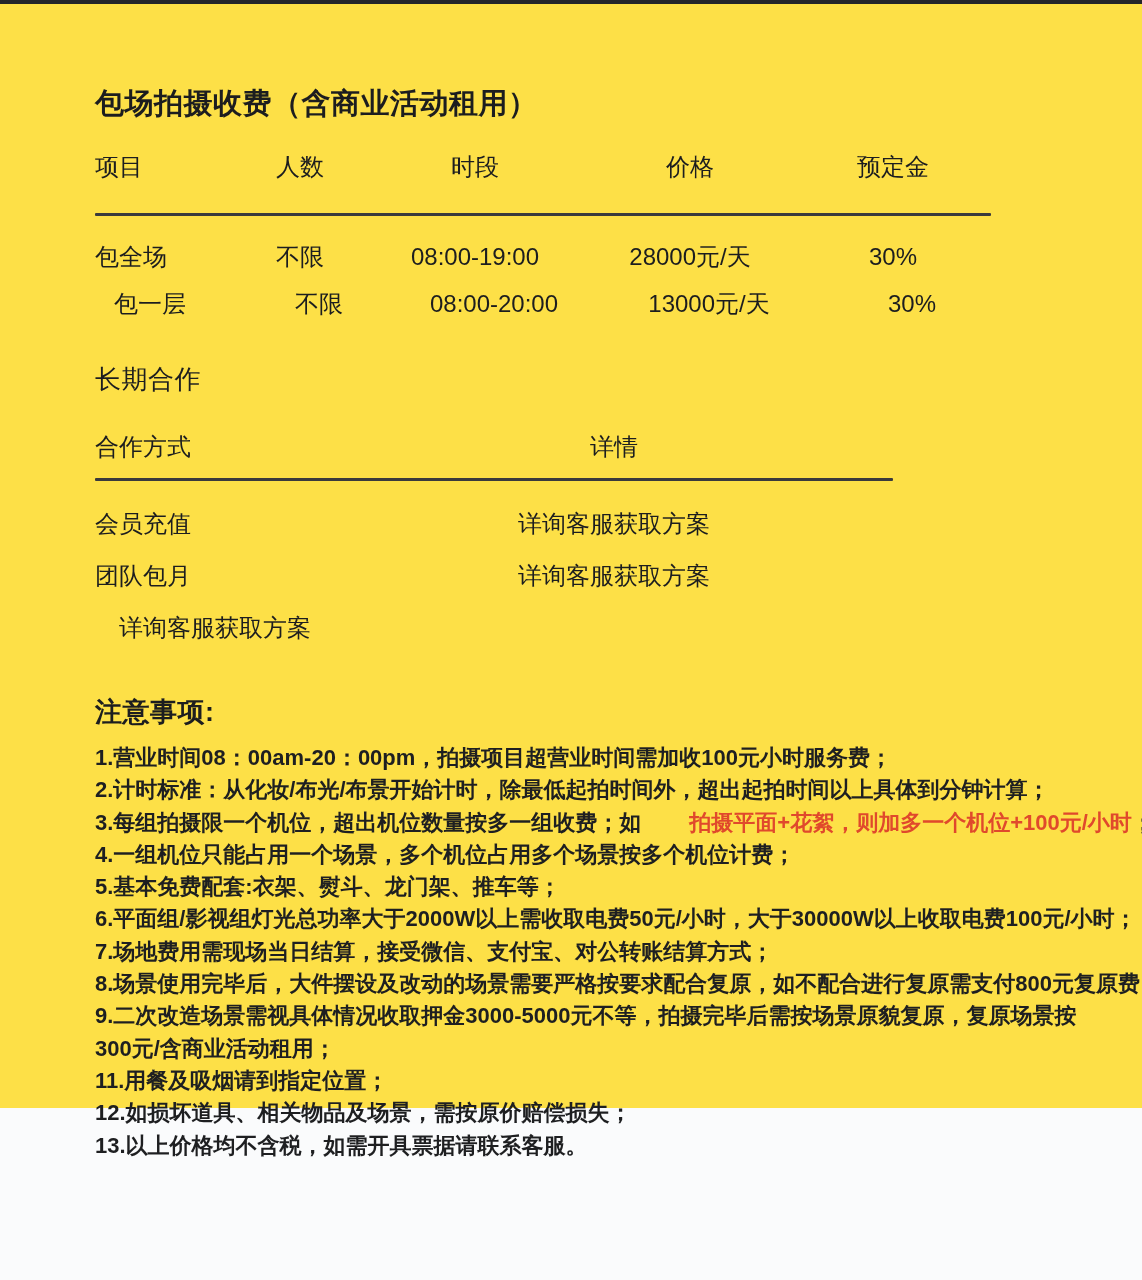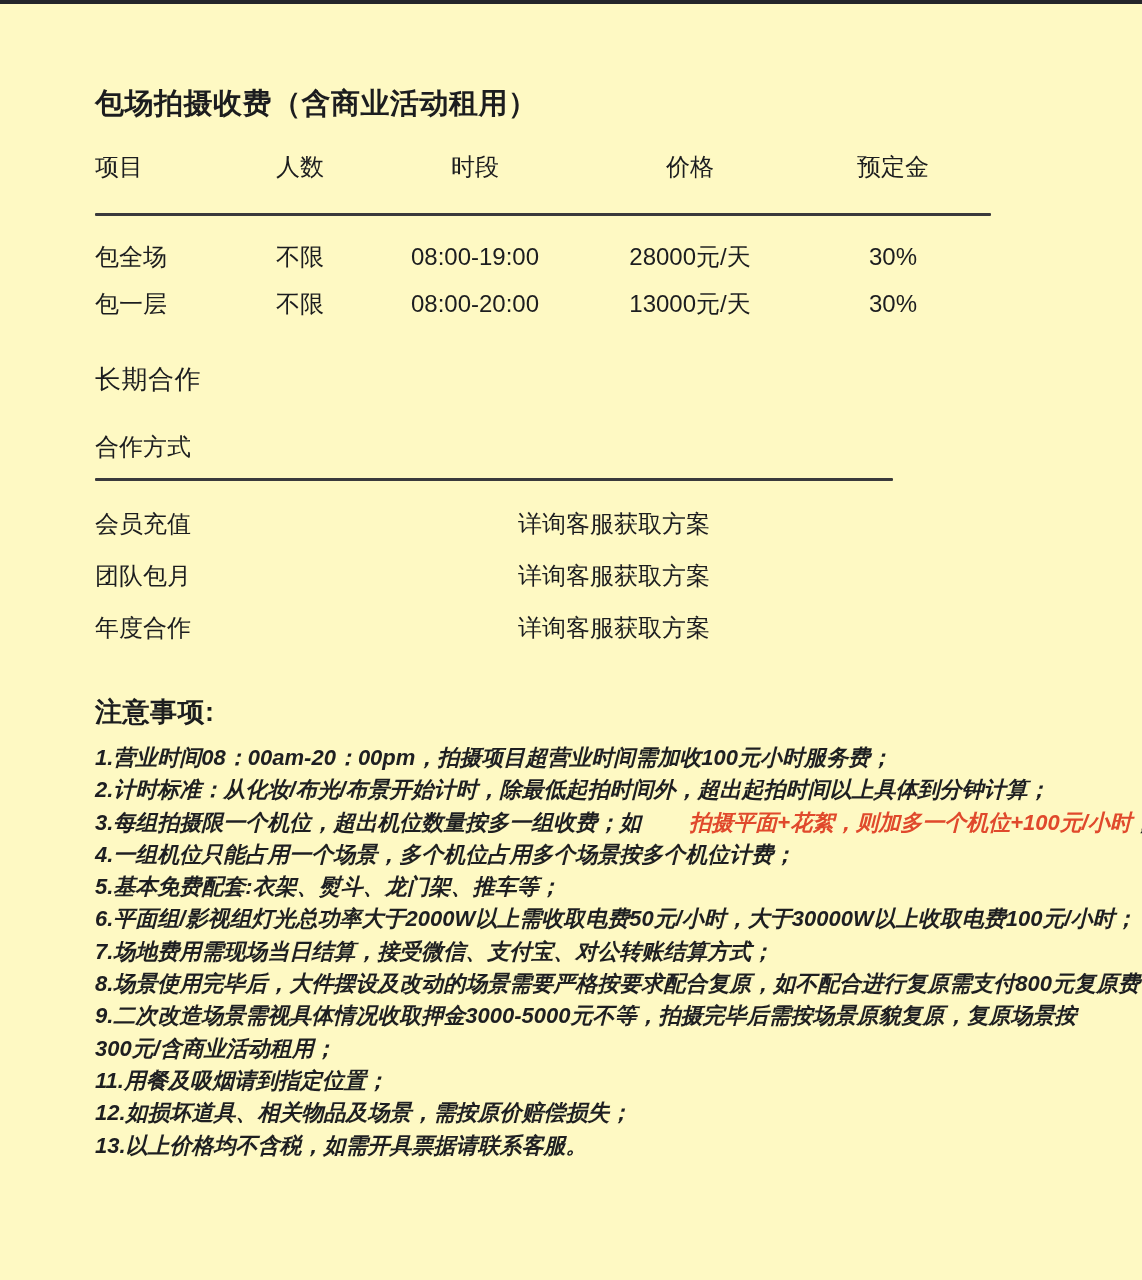--- a/index.html
+++ b/index.html
@@ -3,54 +3,54 @@
 <meta charset="utf-8">
 <style>
   html,body{margin:0;padding:0;}
   body{
     width:1142px;height:1280px;overflow:hidden;
     background:#fafbfc;
     font-family:"Liberation Sans","DejaVu Sans",sans-serif;
     color:#1c1d1f;
     -webkit-font-smoothing:antialiased;
   }
-  .page{position:relative;width:1142px;height:1280px;background:#fef9c3;}
+  .page{position:relative;width:1142px;height:1108px;background:#fde047;}
   .top-bar{position:absolute;top:0;left:0;width:1142px;height:4px;background:#24262b;}
 
   
   .title1{position:absolute;left:95px;top:84px;font-size:29px;font-weight:700;letter-spacing:.5px;}
 
   .table1{position:absolute;left:95px;top:152px;width:896px;}
   .t1-row{display:grid;grid-template-columns:140px 130px 220px 210px 196px;align-items:center;}
   .t1-row .c{font-size:24px;line-height:30px;text-align:center;}
   .t1-row .c.first{text-align:left;}
   .rule{height:3px;background:#3a3a3c;border-radius:1px;}
   .rule1{margin-top:31px;}
   .t1-data1{margin-top:26px;}
-  .t1-data2{margin-top:17px;}
+  .t1-data2{margin-top:17px;margin-left:19px;}
 
   
   .title2{position:absolute;left:95px;top:362px;font-size:26px;font-weight:400;letter-spacing:.5px;}
 
   .table2{position:absolute;left:95px;top:432px;width:798px;}
   .t2-row{display:grid;grid-template-columns:240px 558px;align-items:center;}
   .t2-row .c{font-size:24px;line-height:30px;}
   .t2-row .c.second{text-align:center;}
   .rule2{margin-top:16px;}
   .t2-data1{margin-top:28px;}
   .t2-data2{margin-top:22px;}
   .t2-data3{margin-top:22px;}
 
   
   .notes{position:absolute;left:95px;top:695px;width:1030px;}
   .notes-title{font-size:27px;font-weight:700;line-height:34px;letter-spacing:.5px;}
   .notes-list{margin-top:13px;}
   .note-line{
     font-size:22px;font-weight:700;line-height:32.3px;
-    white-space:nowrap;letter-spacing:0;color:#1e1f21;font-style:italic;
+    white-space:nowrap;letter-spacing:0;color:#1e1f21;
   }
 </style>
 </head>
 <body>
 
 <div class="page">
   <div class="top-bar"></div>
 
   <div class="title1">包场拍摄收费（含商业活动租用）</div>
 
@@ -77,32 +77,32 @@
       <div class="c">13000元/天</div>
       <div class="c">30%</div>
     </div>
   </div>
 
   <div class="title2">长期合作</div>
 
   <div class="table2">
     <div class="t2-row">
       <div class="c">合作方式</div>
+      <div class="c second">详情</div>
     </div>
     <div class="rule rule2"></div>
     <div class="t2-row t2-data1">
       <div class="c">会员充值</div>
       <div class="c second">详询客服获取方案</div>
     </div>
     <div class="t2-row t2-data2">
       <div class="c">团队包月</div>
       <div class="c second">详询客服获取方案</div>
     </div>
     <div class="t2-row t2-data3">
-      <div class="c">年度合作</div>
       <div class="c second">详询客服获取方案</div>
     </div>
   </div>
 
   <div class="notes">
     <div class="notes-title">注意事项:</div>
     <div class="notes-list">
       <div class="note-line">1.营业时间08：00am-20：00pm，拍摄项目超营业时间需加收100元小时服务费；</div>
       <div class="note-line">2.计时标准：从化妆/布光/布景开始计时，除最低起拍时间外，超出起拍时间以上具体到分钟计算；</div>
       <div class="note-line">

